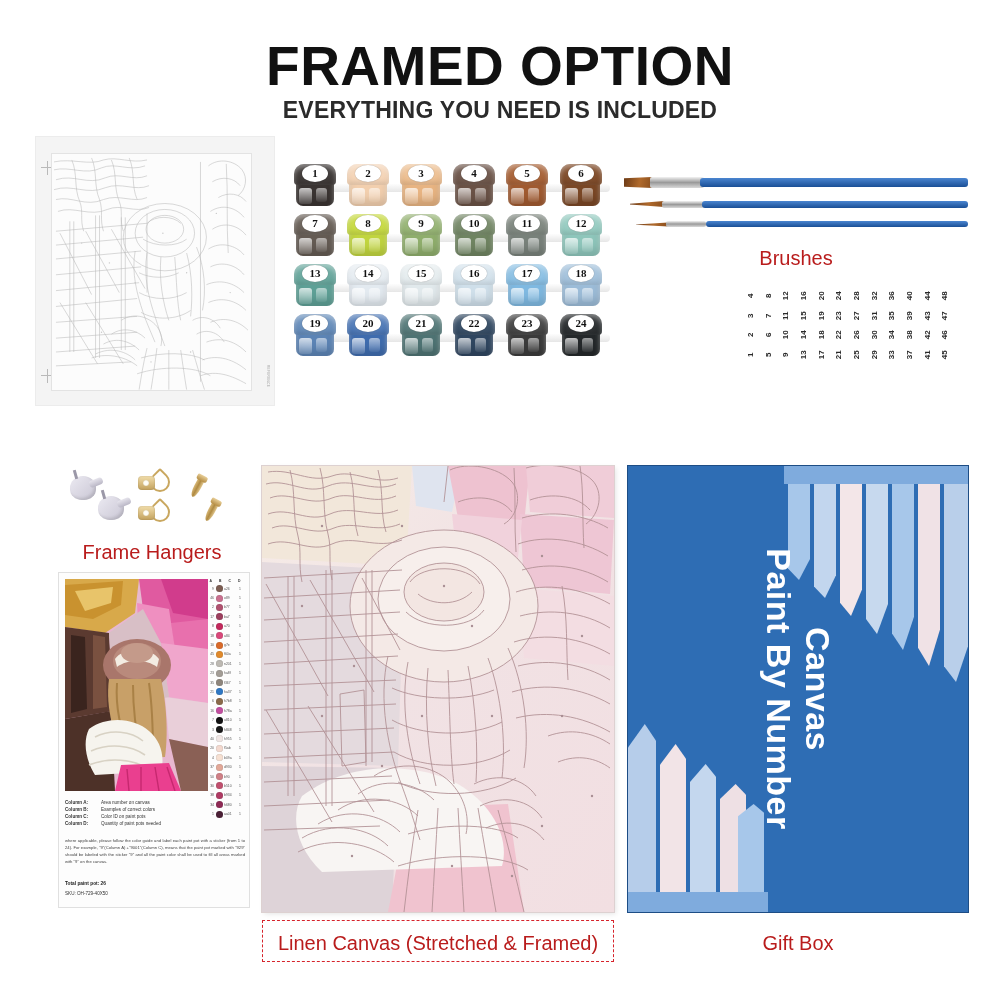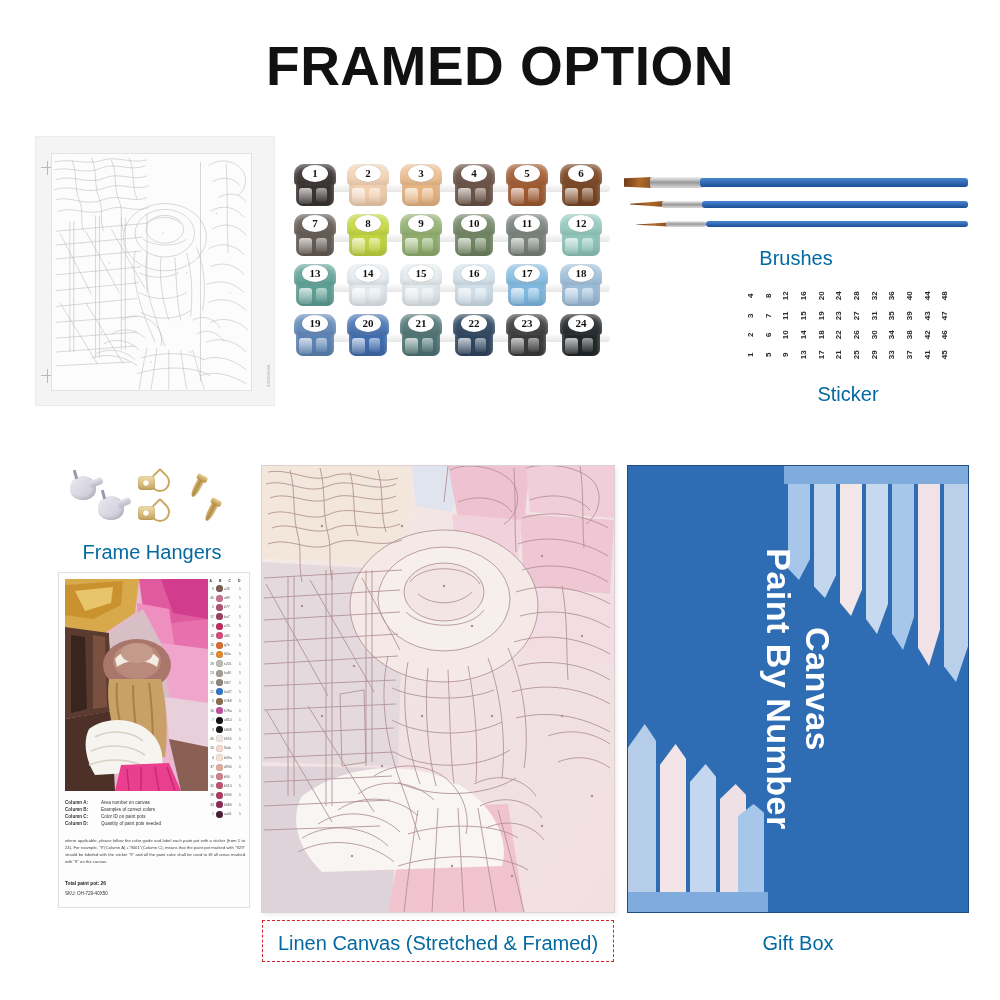--- a/index.html
+++ b/index.html
@@ -23,21 +23,21 @@
   .subtitle {
     position:absolute; left:0; top:97px; width:1000px;
     text-align:center;
     font-size:23px; font-weight:bold; letter-spacing:0.2px;
     color:#2b2b2b;
   }
 
   
   .caption {
     position:absolute; text-align:center;
-    font-size:19px; color:#0369a1; white-space:nowrap;
+    font-size:19px; color:#b91c1c; white-space:nowrap;
   }
   .caption.big { font-size:20px; }
 
   
   .refpaper {
     position:absolute; left:36px; top:137px; width:238px; height:268px;
     background:#f4f4f4;
     box-shadow:0 0 0 1px #ececec;
   }
   .refpaper .inner {
@@ -259,20 +259,21 @@
   #cap-instr    { left:30px;  top:932px;  width:250px; }
   #cap-canvas   { left:262px; top:932px;  width:352px; }
   #cap-gift     { left:628px; top:932px;  width:340px; }
 </style>
 </head>
 <body>
 
 <div class="page">
 
   <div class="title">FRAMED OPTION</div>
+  <div class="subtitle">EVERYTHING YOU NEED IS INCLUDED</div>
 
   <div class="refpaper">
     <div class="crop" style="left:11px;top:24px;width:1px;height:14px;"></div>
     <div class="crop" style="left:5px;top:30px;width:14px;height:1px;"></div>
     <div class="crop" style="left:203px;top:24px;width:1px;height:14px;"></div>
     <div class="crop" style="left:196px;top:30px;width:14px;height:1px;"></div>
     <div class="crop" style="left:11px;top:232px;width:1px;height:14px;"></div>
     <div class="crop" style="left:5px;top:238px;width:14px;height:1px;"></div>
     <div class="crop" style="left:203px;top:232px;width:1px;height:14px;"></div>
     <div class="crop" style="left:196px;top:238px;width:14px;height:1px;"></div>
@@ -678,21 +679,20 @@
         <div class="cell">17</div>
         <div class="cell">21</div>
         <div class="cell">25</div>
         <div class="cell">29</div>
         <div class="cell">33</div>
         <div class="cell">37</div>
         <div class="cell">41</div>
         <div class="cell">45</div>
       </div>
   </div>
-  <div class="caption big" id="cap-sticker">Sticker</div>
 
   <div class="hangers">
     <div class="hook" style="left:8px;top:8px;">
         <div class="pin"></div>
       </div>
     <div class="hook" style="left:36px;top:28px;">
         <div class="pin"></div>
       </div>
     <div class="dring" style="left:76px;top:4px;">
       <div class="ring"></div>

